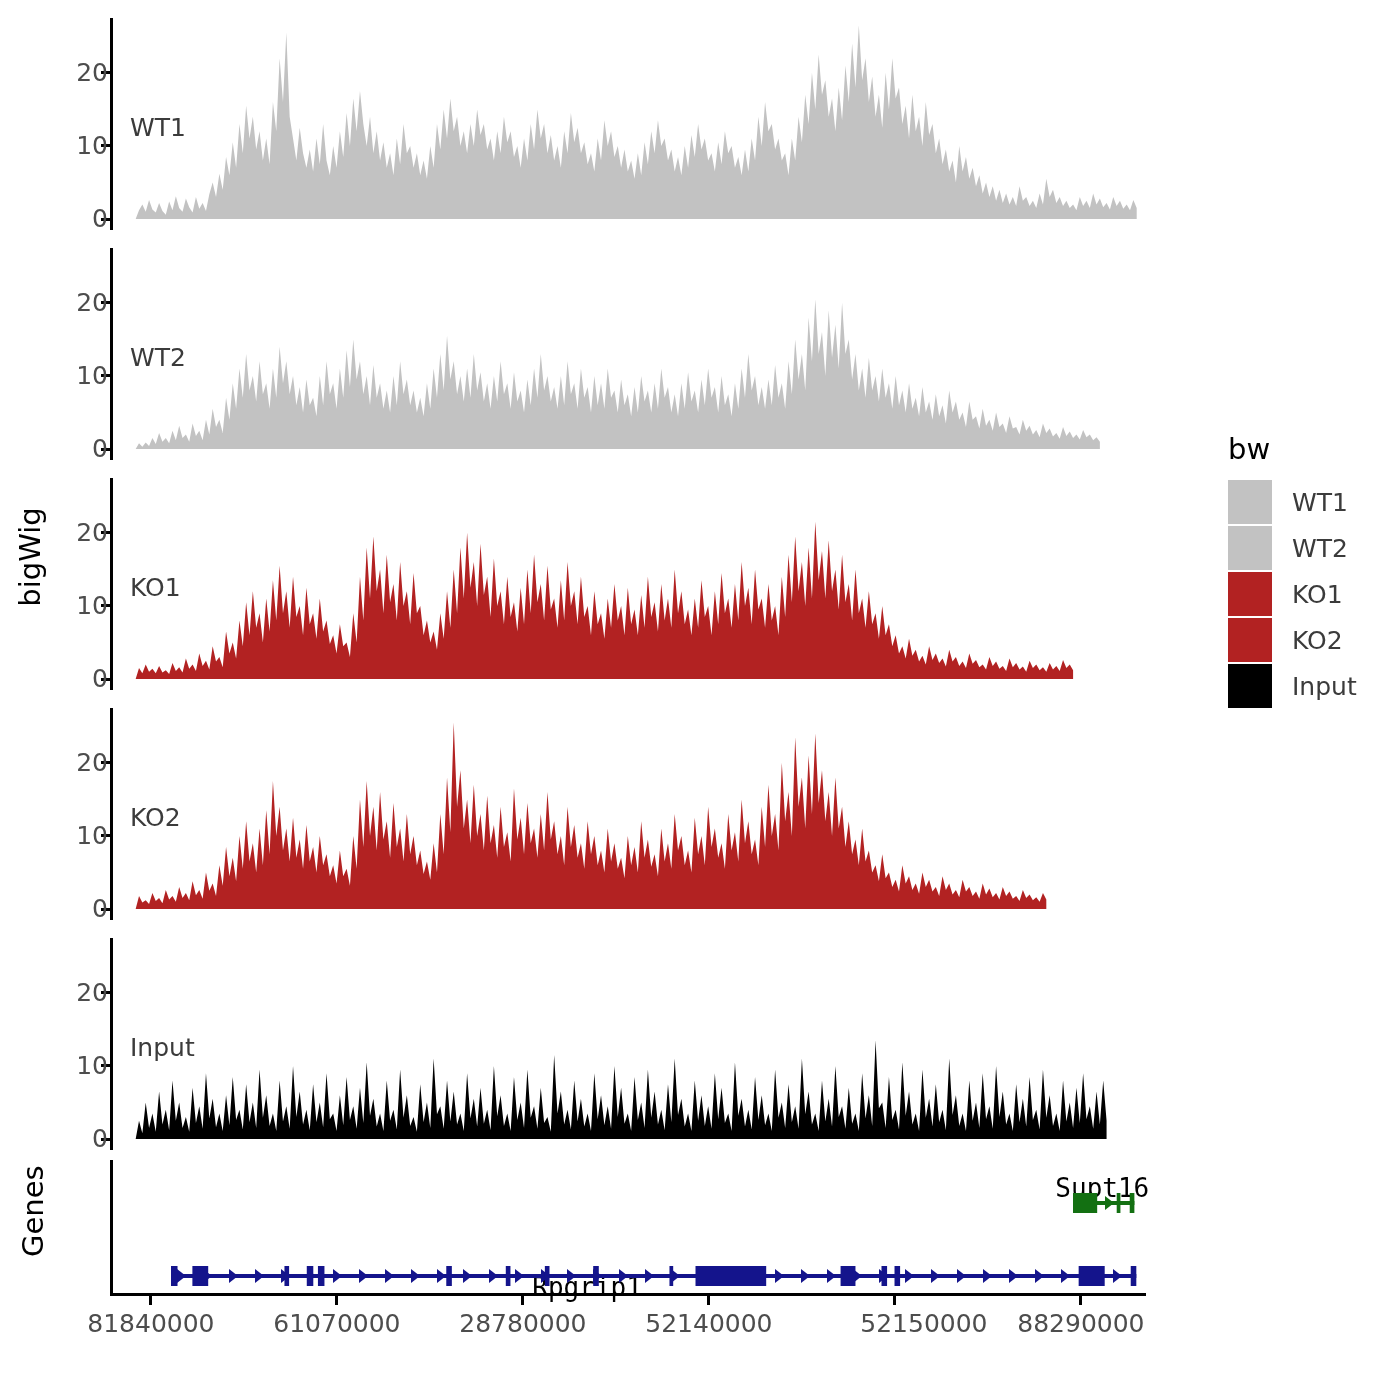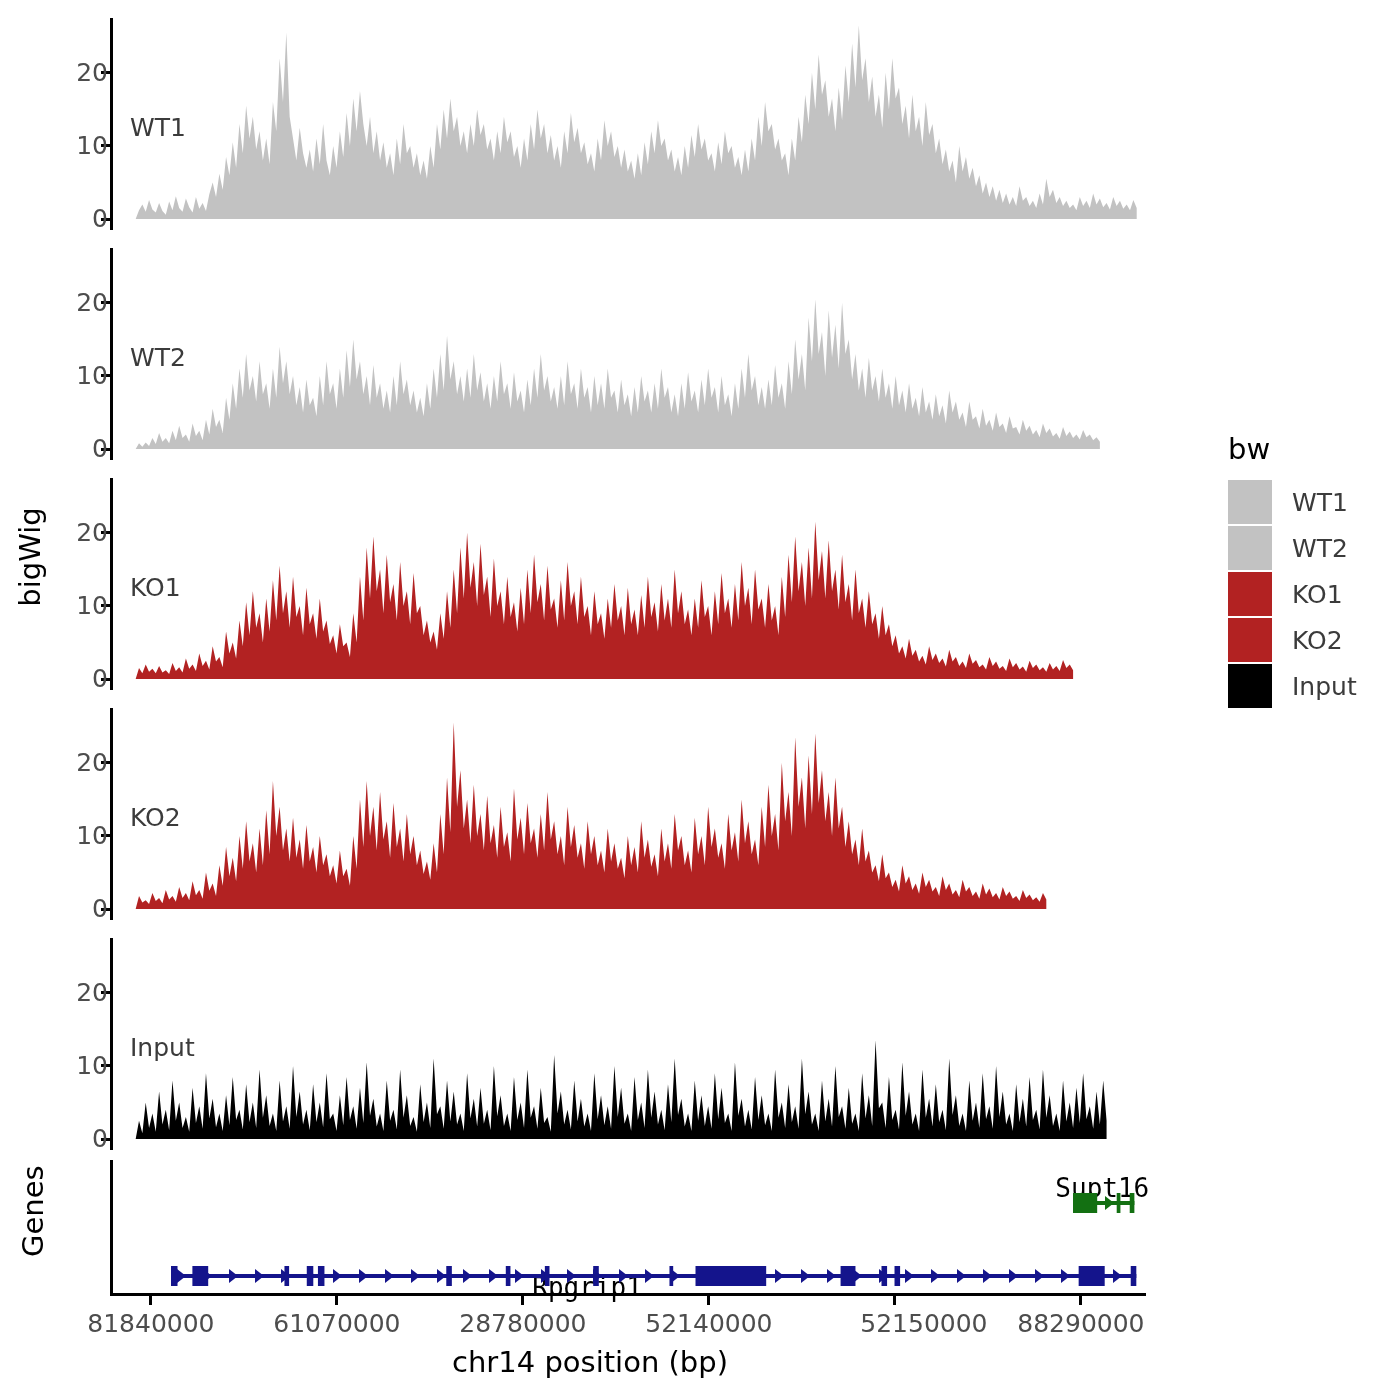--- a/index.html
+++ b/index.html
@@ -230,21 +230,20 @@
       <div class="xtick-label" style="left: 336.916px; top: 1309px;">61070000</div>
       <div class="xtick" style="left: 521.412px; top: 1296px;"></div>
       <div class="xtick-label" style="left: 522.912px; top: 1309px;">28780000</div>
       <div class="xtick" style="left: 707.408px; top: 1296px;"></div>
       <div class="xtick-label" style="left: 708.908px; top: 1309px;">52140000</div>
       <div class="xtick" style="left: 893.405px; top: 1296px;"></div>
       <div class="xtick-label" style="left: 894.905px; top: 1309px; margin-left: 29px;">52150000</div>
       <div class="xtick" style="left: 1079.4px; top: 1296px;"></div>
       <div class="xtick-label" style="left: 1080.9px; top: 1309px;">88290000</div>
     </div>
-  <div class="xlab-outer" style="top:1345px;">chr14 position (bp)</div>
 
   <div class="legend" style="left:1228px;top:432px;">
     <div class="legend-title">bw</div>
     <div id="legend-items">
         <div class="legend-item">
           <div class="legend-key" style="background: rgb(194, 194, 194);"></div>
           <div class="legend-label">WT1</div>
         </div>
         <div class="legend-item">
           <div class="legend-key" style="background: rgb(194, 194, 194);"></div>

